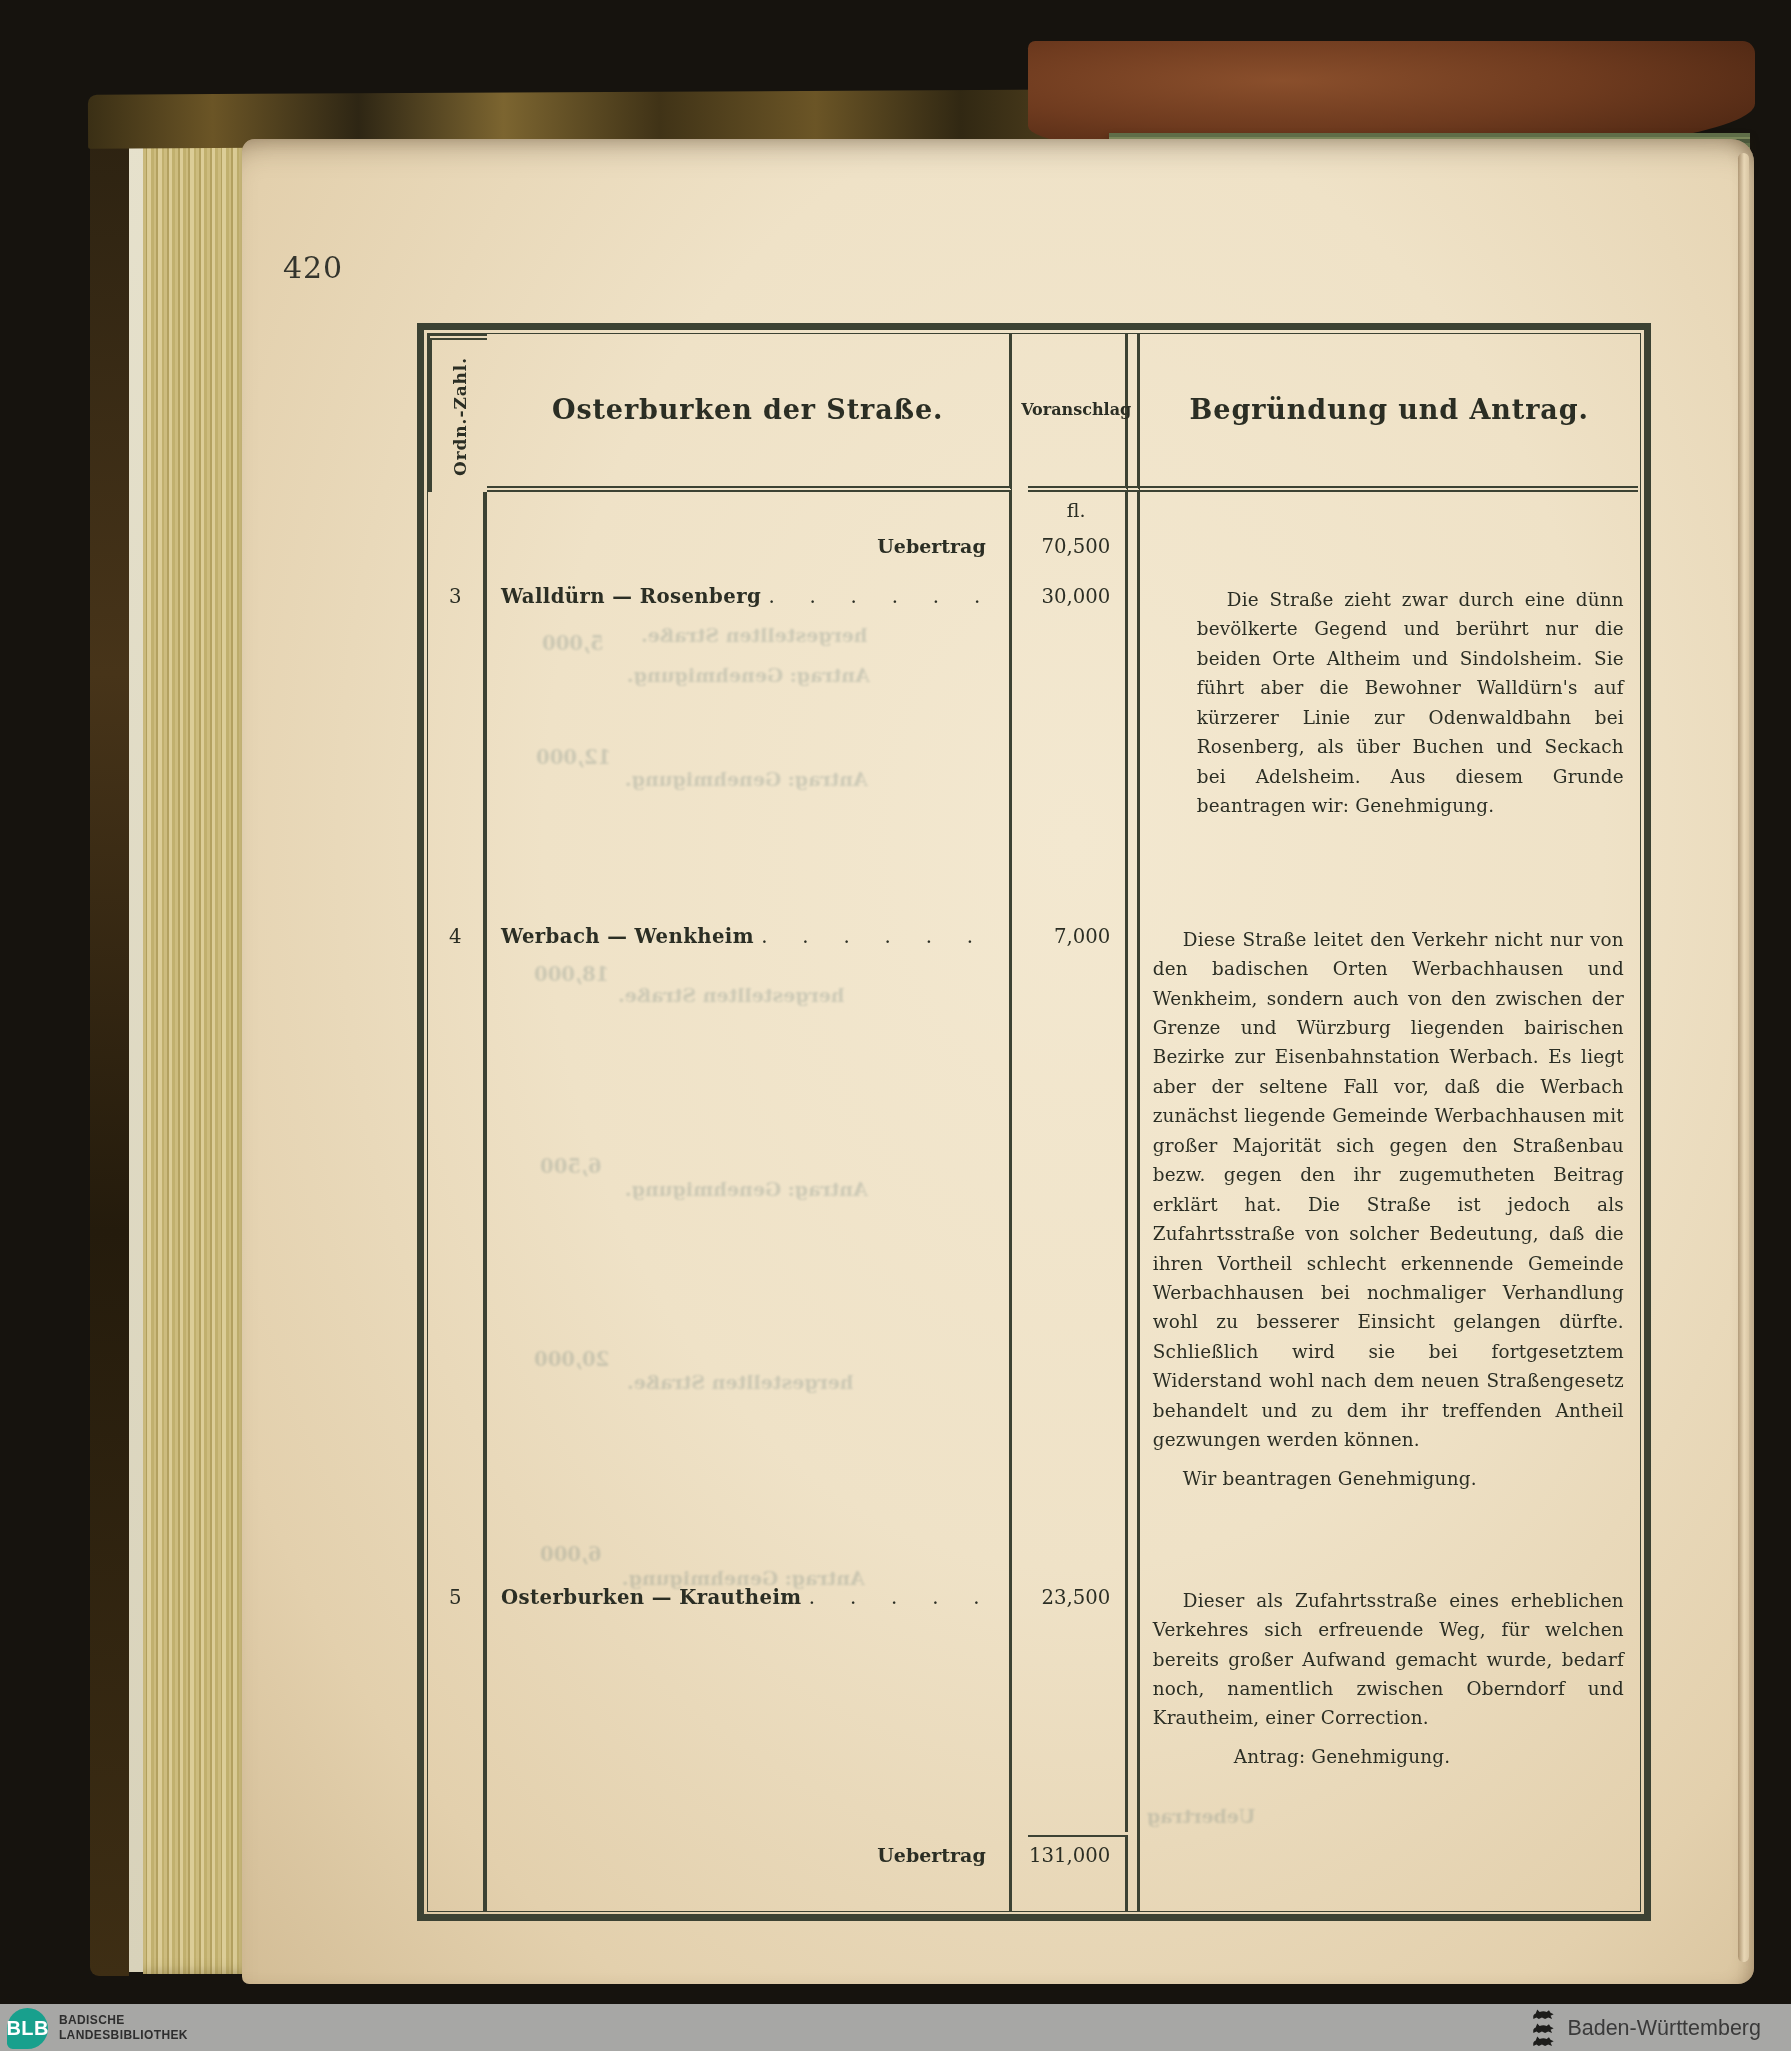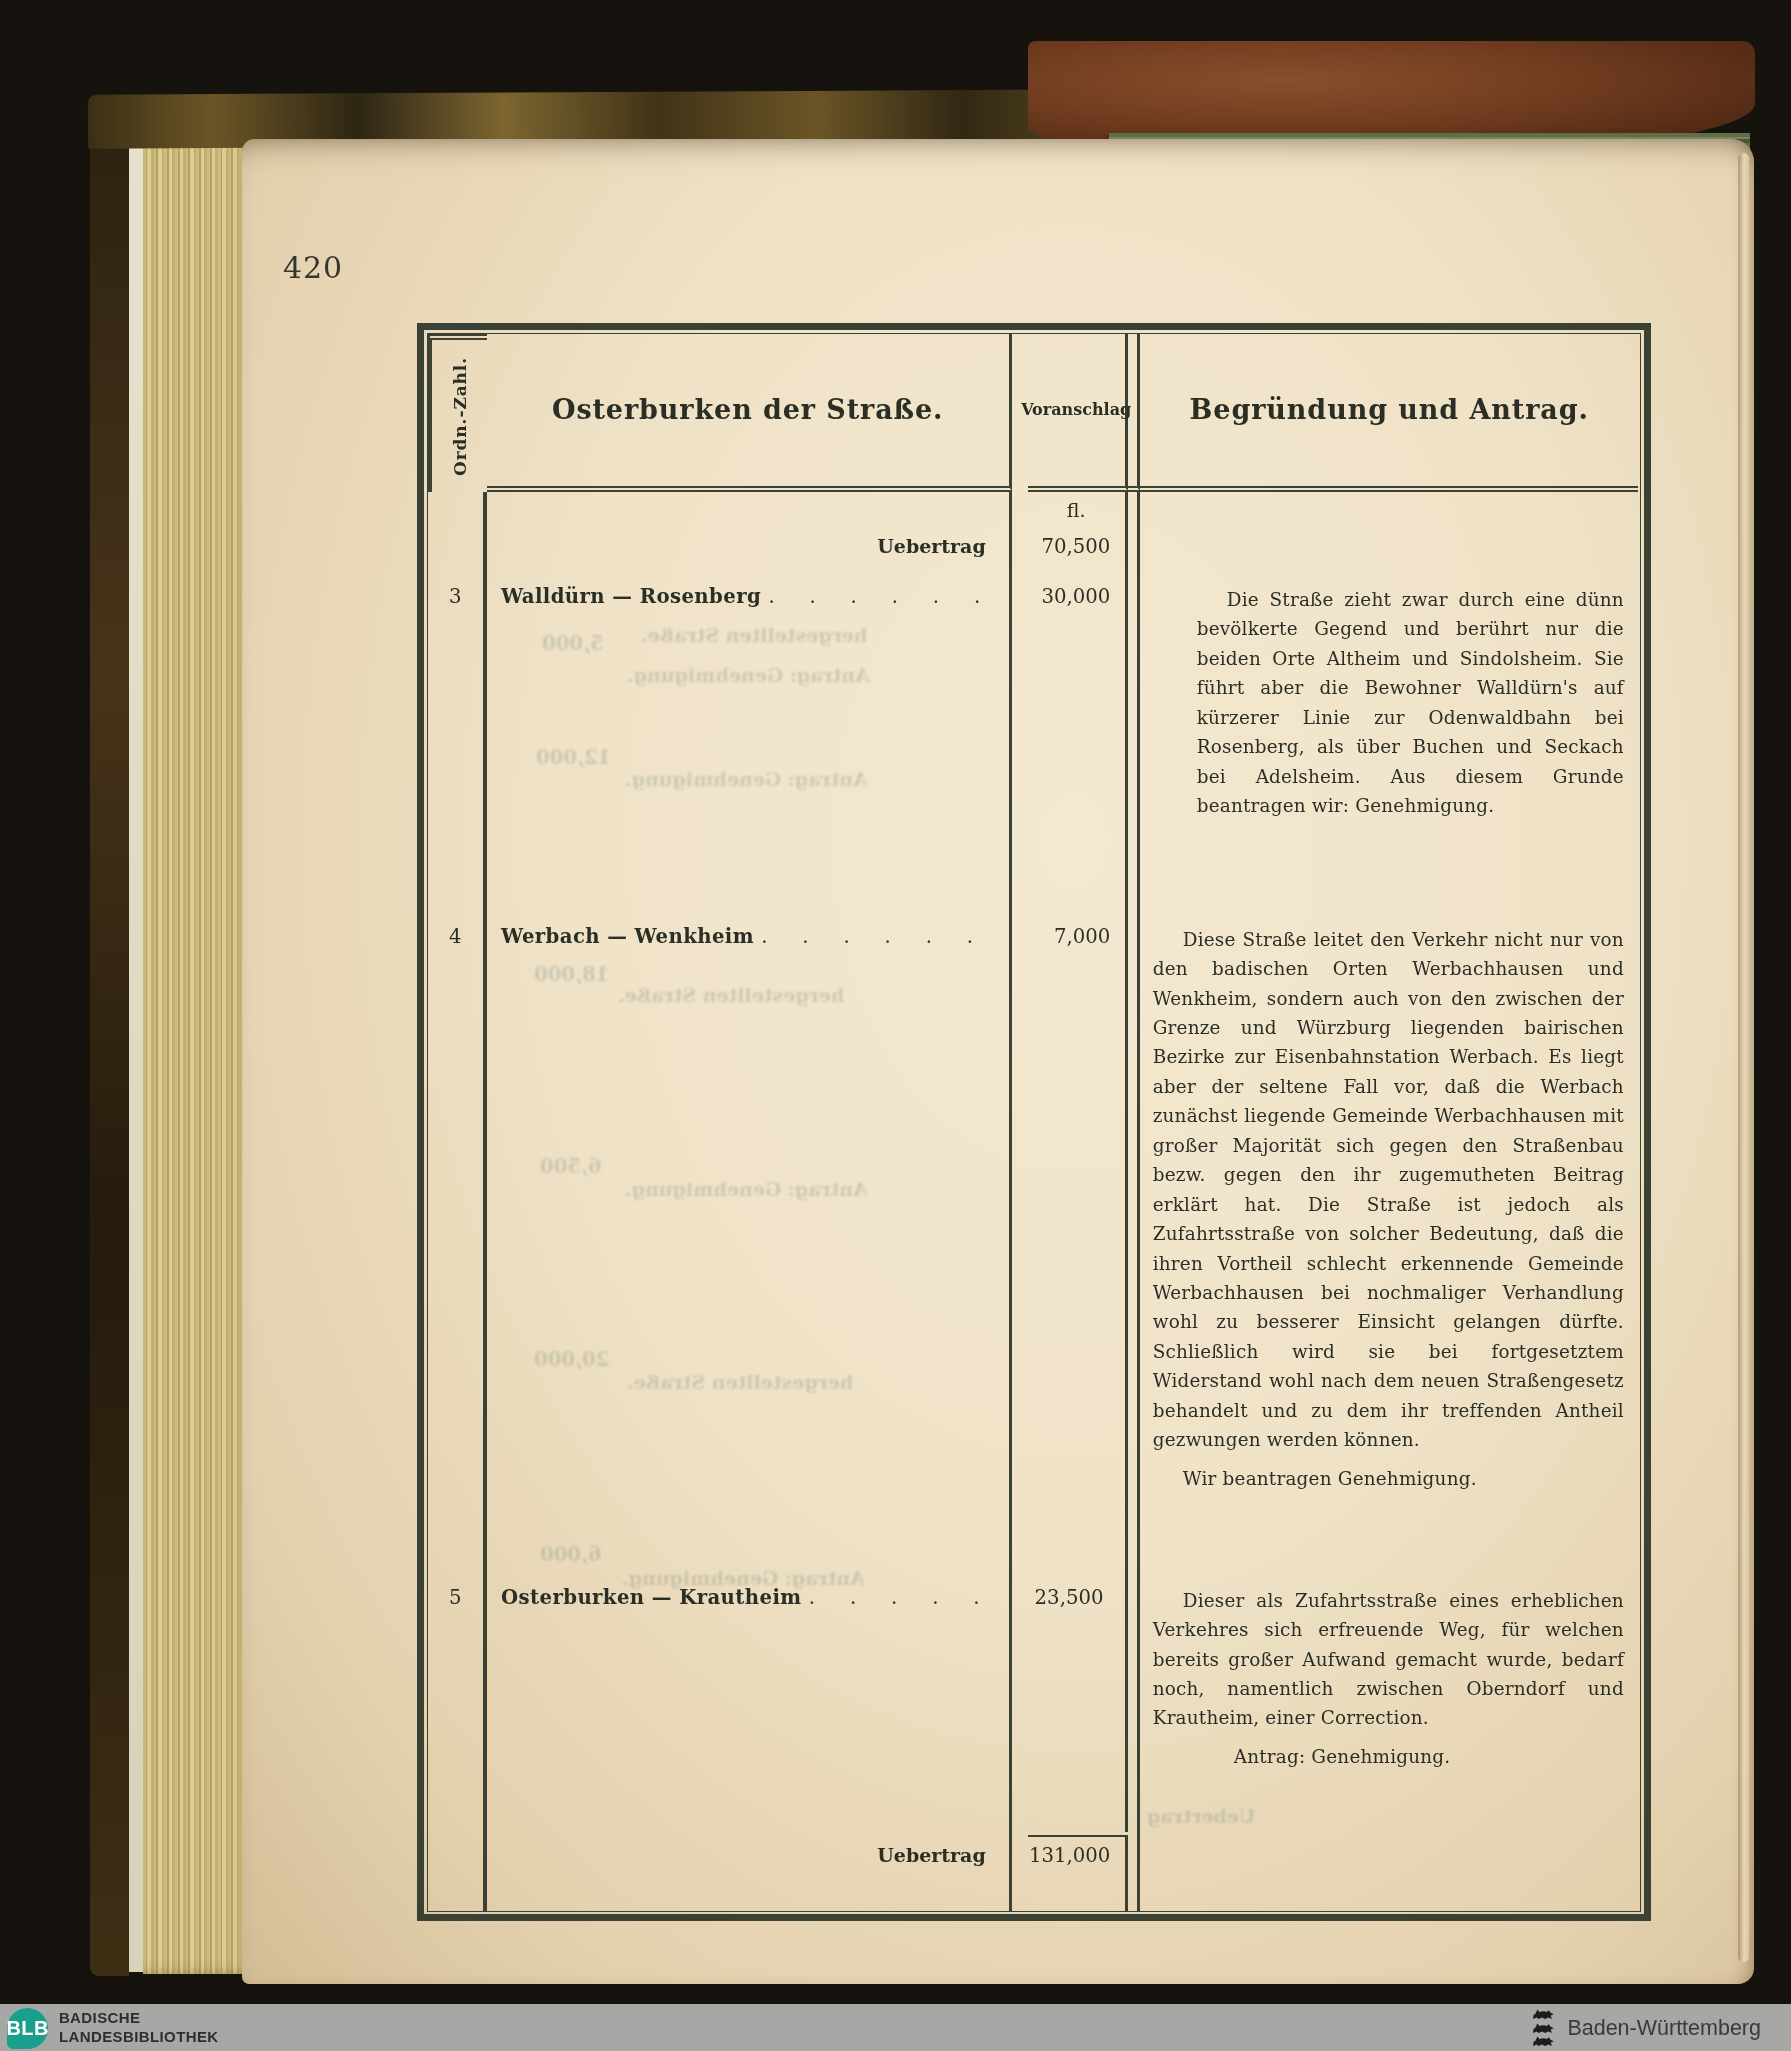--- a/index.html
+++ b/index.html
@@ -100,21 +100,21 @@
     position:absolute;left:0;bottom:0;width:1791px;height:48px;background:#a7a7a5;
     display:flex;align-items:center;z-index:20;
     font-family:"Liberation Sans", sans-serif;
   }
   .blb-logo{
     width:41px;height:41px;margin-left:7.2px;background:#18a08d;
     border-radius:50% 50% 50% 14%;
     display:flex;align-items:center;justify-content:center;
     color:#ffffff;font-weight:bold;font-size:20px;letter-spacing:0.4px;
   }
-  .lib-name{margin-left:10.7px;color:#2e2e2e;font-weight:bold;font-size:15px;line-height:1.25;letter-spacing:0.4px;}
+  .lib-name{margin-left:10.7px;color:#2e2e2e;font-weight:bold;font-size:12px;line-height:1.25;letter-spacing:0.4px;}
   .state{position:absolute;right:30px;display:flex;align-items:center;gap:12.5px;text-align:right;}
   .lions{display:flex;flex-direction:column;gap:0.9px;}
   .state-label{color:#3a3a3a;font-size:21.5px;}
 </style>
 </head>
 <body>
 
 <div class="cover-left"></div>
 <div class="white-strip"></div>
 <div class="page-stack"></div>
@@ -184,21 +184,21 @@
         <div class="cell para-cell pt-b minh-4" style="grid-area:5/5;">
           <p class="para">Diese Straße leitet den Verkehr nicht nur von den badischen Orten Werbachhausen und Wenkheim, sondern auch von den zwischen der Grenze und Würzburg liegenden bairischen Bezirke zur Eisenbahnstation Werbach. Es liegt aber der seltene Fall vor, daß die Werbach zunächst liegende Gemeinde Werbachhausen mit großer Majorität sich gegen den Straßenbau bezw. gegen den ihr zugemutheten Beitrag erklärt hat. Die Straße ist jedoch als Zufahrtsstraße von solcher Bedeutung, daß die ihren Vortheil schlecht erkennende Gemeinde Werbachhausen bei nochmaliger Verhandlung wohl zu besserer Einsicht gelangen dürfte. Schließlich wird sie bei fortgesetztem Widerstand wohl nach dem neuen Straßengesetz behandelt und zu dem ihr treffenden Antheil gezwungen werden können.</p>
           <p class="para para-last">Wir beantragen Genehmigung.</p>
         </div>
 
         <div class="cell bcol1 rownum pt-c" style="grid-area:6/1;">5</div>
         <div class="cell bcol2 name pt-c" style="grid-area:6/2;">
           <span>Osterburken — Krautheim</span>
           <span class="dots">. . . . . . .</span>
         </div>
-        <div class="cell bcol3 val pt-c" style="grid-area:6/3;text-align:center;">23,500</div>
+        <div class="cell bcol3 val pt-c" style="grid-area:6/3;">23,500</div>
         <div class="cell bdiv" style="grid-area:6/4;"></div>
         <div class="cell para-cell pt-c minh-5" style="grid-area:6/5;">
           <p class="para">Dieser als Zufahrtsstraße eines erheblichen Verkehres sich erfreuende Weg, für welchen bereits großer Aufwand gemacht wurde, bedarf noch, namentlich zwischen Oberndorf und Krautheim, einer Correction.</p>
           <p class="para para-antrag">Antrag: Genehmigung.</p>
         </div>
 
         <div class="cell bcol1" style="grid-area:7/1;"></div>
         <div class="cell bcol2 lbl-right" style="grid-area:7/2;padding-top:12.5px;">Uebertrag</div>
         <div class="cell bcol3 val sum" style="grid-area:7/3;">131,000</div>
         <div class="cell bdiv" style="grid-area:7/4;"></div>

